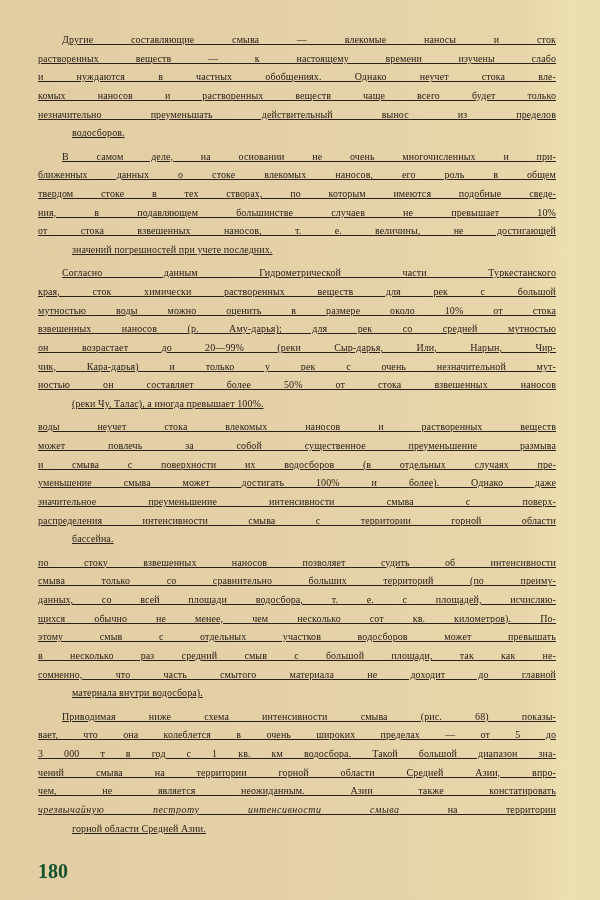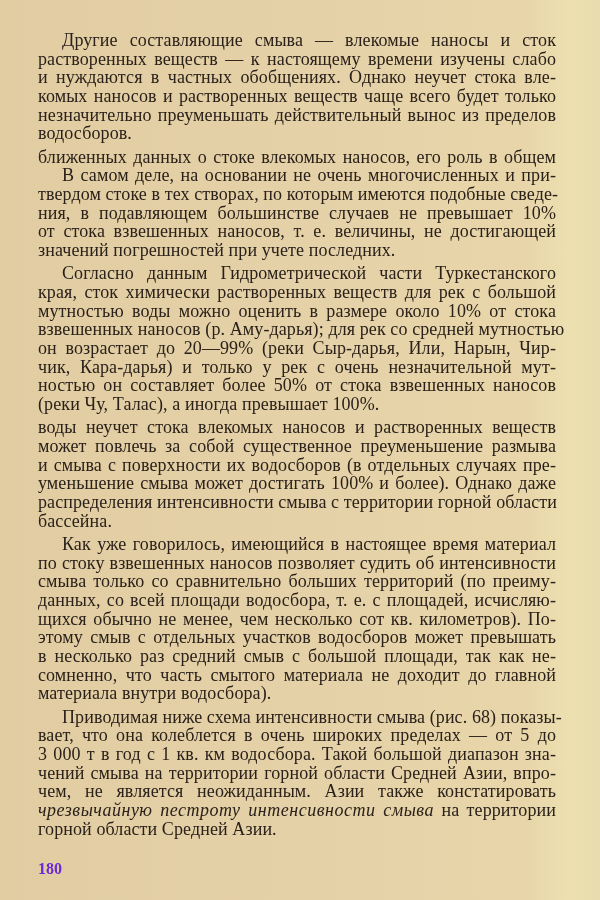--- a/index.html
+++ b/index.html
@@ -9,52 +9,53 @@
     position: relative;
     font-family: "Liberation Serif", "DejaVu Serif", serif;
     color: #2a211a;
   }
   .page {
     position: absolute; left: 38px; top: 31px; width: 518px;
   }
   .line {
     display: block;
     height: 18.7px; line-height: 18.7px;
-    font-size: 18px;
+    font-size: 10px;
     white-space: nowrap;
     text-align: justify;
     text-align-last: justify;
     letter-spacing: 0.1px;
+    text-decoration: underline;
   }
-  .line.last { text-align-last: left; }
+  .line.last { text-align-last: left; margin-left: 34px; }
   .line.indent { padding-left: 24px; }
   .para { margin-bottom: 4.5px; }
   .it { font-style: italic; letter-spacing: 0.5px; }
   .pagenum {
     position: absolute; left: 38px; top: 860px;
-    font-size: 16px; font-weight: bold; color: #6d28d9;
+    font-size: 20px; font-weight: bold; color: #14532d;
   }
 </style>
 </head>
 <body>
 
 <div class="page">
 
   <div class="para">
     <span class="line indent">Другие составляющие смыва — влекомые наносы и сток</span>
     <span class="line">растворенных веществ — к настоящему времени изучены слабо</span>
     <span class="line">и нуждаются в частных обобщениях. Однако неучет стока вле-</span>
     <span class="line">комых наносов и растворенных веществ чаще всего будет только</span>
     <span class="line">незначительно преуменьшать действительный вынос из пределов</span>
     <span class="line last">водосборов.</span>
   </div>
 
   <div class="para">
+    <span class="line indent">В самом деле, на основании не очень многочисленных и при-</span>
     <span class="line">ближенных данных о стоке влекомых наносов, его роль в общем</span>
-    <span class="line indent">В самом деле, на основании не очень многочисленных и при-</span>
     <span class="line">твердом стоке в тех створах, по которым имеются подобные сведе-</span>
     <span class="line">ния, в подавляющем большинстве случаев не превышает 10%</span>
     <span class="line">от стока взвешенных наносов, т. е. величины, не достигающей</span>
     <span class="line last">значений погрешностей при учете последних.</span>
   </div>
 
   <div class="para">
     <span class="line indent">Согласно данным Гидрометрической части Туркестанского</span>
     <span class="line">края, сток химически растворенных веществ для рек с большой</span>
     <span class="line">мутностью воды можно оценить в размере около 10% от стока</span>
@@ -63,26 +64,26 @@
     <span class="line">чик, Кара-дарья) и только у рек с очень незначительной мут-</span>
     <span class="line">ностью он составляет более 50% от стока взвешенных наносов</span>
     <span class="line last">(реки Чу, Талас), а иногда превышает 100%.</span>
   </div>
 
   <div class="para">
     <span class="line">воды неучет стока влекомых наносов и растворенных веществ</span>
     <span class="line">может повлечь за собой существенное преуменьшение размыва</span>
     <span class="line">и смыва с поверхности их водосборов (в отдельных случаях пре-</span>
     <span class="line">уменьшение смыва может достигать 100% и более). Однако даже</span>
+    <span class="line">значительное преуменьшение интенсивности смыва с поверх-</span>
     <span class="line">распределения интенсивности смыва с территории горной области</span>
     <span class="line last">бассейна.</span>
   </div>
 
   <div class="para">
-    <span class="line indent">Как уже говорилось, имеющийся в настоящее время материал</span>
     <span class="line">по стоку взвешенных наносов позволяет судить об интенсивности</span>
     <span class="line">смыва только со сравнительно больших территорий (по преиму-</span>
     <span class="line">данных, со всей площади водосбора, т. е. с площадей, исчисляю-</span>
     <span class="line">щихся обычно не менее, чем несколько сот кв. километров). По-</span>
     <span class="line">этому смыв с отдельных участков водосборов может превышать</span>
     <span class="line">в несколько раз средний смыв с большой площади, так как не-</span>
     <span class="line">сомненно, что часть смытого материала не доходит до главной</span>
     <span class="line last">материала внутри водосбора).</span>
   </div>
 

